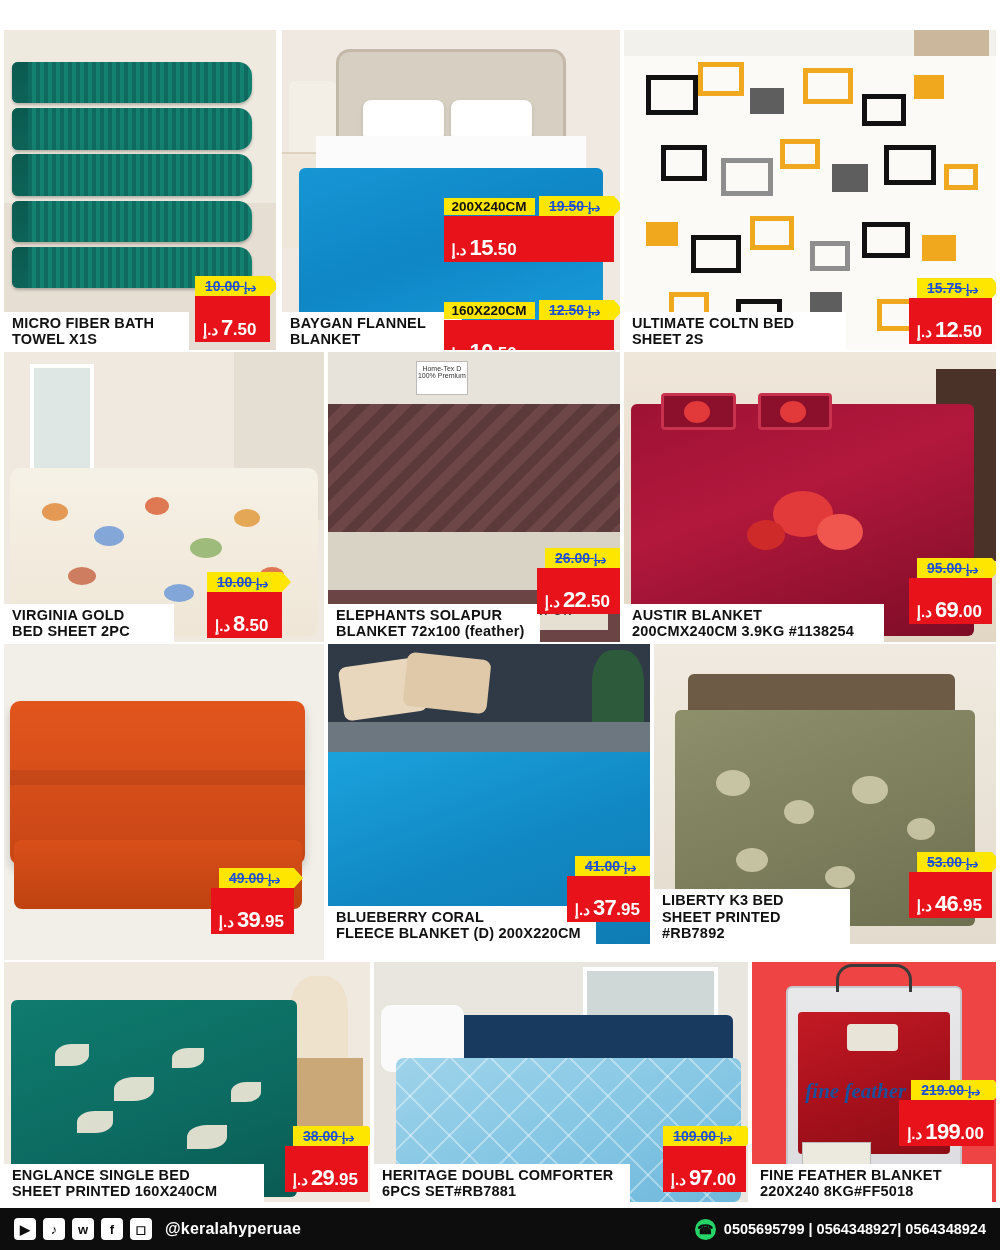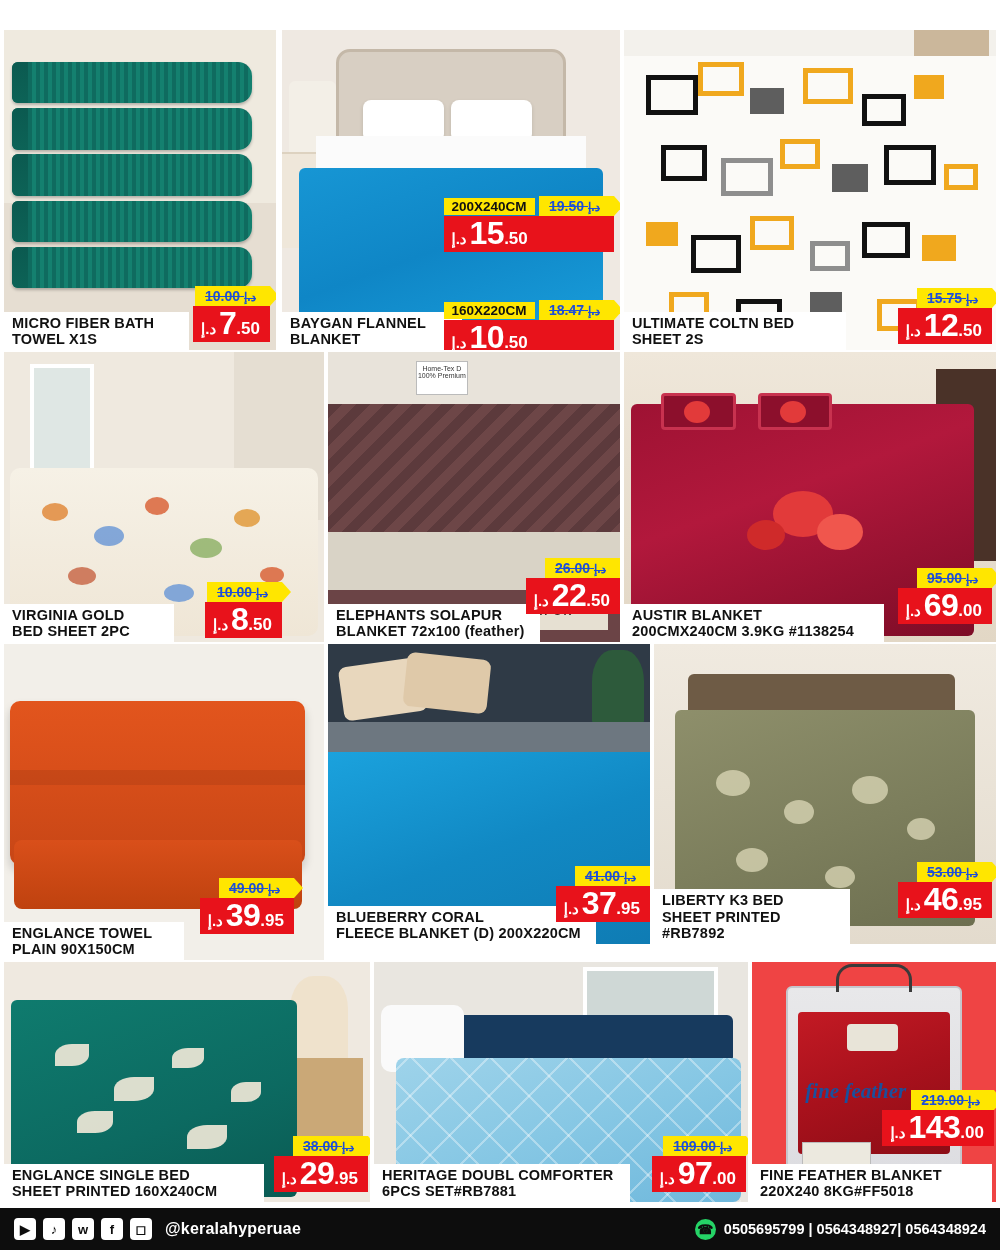--- a/index.html
+++ b/index.html
@@ -43,21 +43,21 @@
     font-size: 14px; font-weight: bold; color: #1d4ed8;
     text-decoration: line-through; white-space: nowrap;
     font-family: "Liberation Sans", sans-serif;
   }
   .old .dh { font-size: 12px; }
   .newwrap {
     background: #e8121b; color: #fff; padding: 1px 10px 3px 8px;
     display: flex; align-items: baseline; line-height: 1;
   }
   .newwrap .dh { font-size: 15px; font-weight: bold; margin-right: 3px; }
-  .newwrap .int { font-size: 32px; font-weight: bold; letter-spacing: -.5px; }
+  .newwrap .int { font-size: 22px; font-weight: bold; letter-spacing: -.5px; margin-top: 20px; }
   .newwrap .dec { font-size: 17px; font-weight: bold; }
   .sizelbl {
     background: #ffe600; color: #111; font-weight: bold; font-size: 13.5px;
     padding: 1px 8px; display: inline-block;
   }
 
   
   .footer {
     position: absolute; left: 0; bottom: 0; width: 1000px; height: 42px;
     background: #0d0d0d; color: #fff; display: flex; align-items: center;
@@ -252,21 +252,21 @@
       <div class="newwrap">
         <span class="dh">د.إ</span>
         <span class="int">15</span>
         <span class="dec">.50</span>
       </div>
     </div>
 
     <div class="pricetag" style="right:6px; top:270px; text-align:right;">
       <div class="sizelbl">160X220CM</div>
       <div class="oldwrap">
-        <span class="old"><span class="dh">د.إ</span> <span>18.47</span></span>
+        <span class="old"><span class="dh">د.إ</span> <span>12.50</span></span>
       </div>
       <div class="newwrap">
         <span class="dh">د.إ</span>
         <span class="int">10</span>
         <span class="dec">.50</span>
       </div>
     </div>
   </div>
 
   <div class="card" style="left:624px; top:30px; width:372px; height:320px;">
@@ -404,24 +404,20 @@
     </div>
   </div>
 
   <div class="card" style="left:4px; top:644px; width:320px; height:316px;">
     <div class="photo">
       <div class="orangebg">
         <div class="otowel"></div>
         <div class="otowel2"></div>
       </div>
     </div>
-    <div class="namebox" style="left:0; bottom:0; width:180px;">
-      <div class="nm">ENGLANCE TOWEL
-PLAIN 90x150CM</div>
-    </div>
     <div class="pricetag" style="right:30px; bottom:26px; text-align:right;">
       <div class="oldwrap">
         <span class="old"><span class="dh">د.إ</span> <span>49.00</span></span>
       </div>
       <div class="newwrap">
         <span class="dh">د.إ</span>
         <span class="int">39</span>
         <span class="dec">.95</span>
       </div>
     </div>
@@ -554,21 +550,21 @@
     <div class="namebox" style="left:0; bottom:0; width:240px;">
       <div class="nm">FINE FEATHER BLANKET
 220X240 8KG#FF5018</div>
     </div>
     <div class="pricetag" style="right:2px; bottom:56px; text-align:right;">
       <div class="oldwrap">
         <span class="old"><span class="dh">د.إ</span> <span>219.00</span></span>
       </div>
       <div class="newwrap">
         <span class="dh">د.إ</span>
-        <span class="int">143</span>
+        <span class="int">199</span>
         <span class="dec">.00</span>
       </div>
     </div>
   </div>
 
   <div class="footer">
     <div class="social">
       <span class="sicon">▶</span>
       <span class="sicon">♪</span>
       <span class="sicon">w</span>

